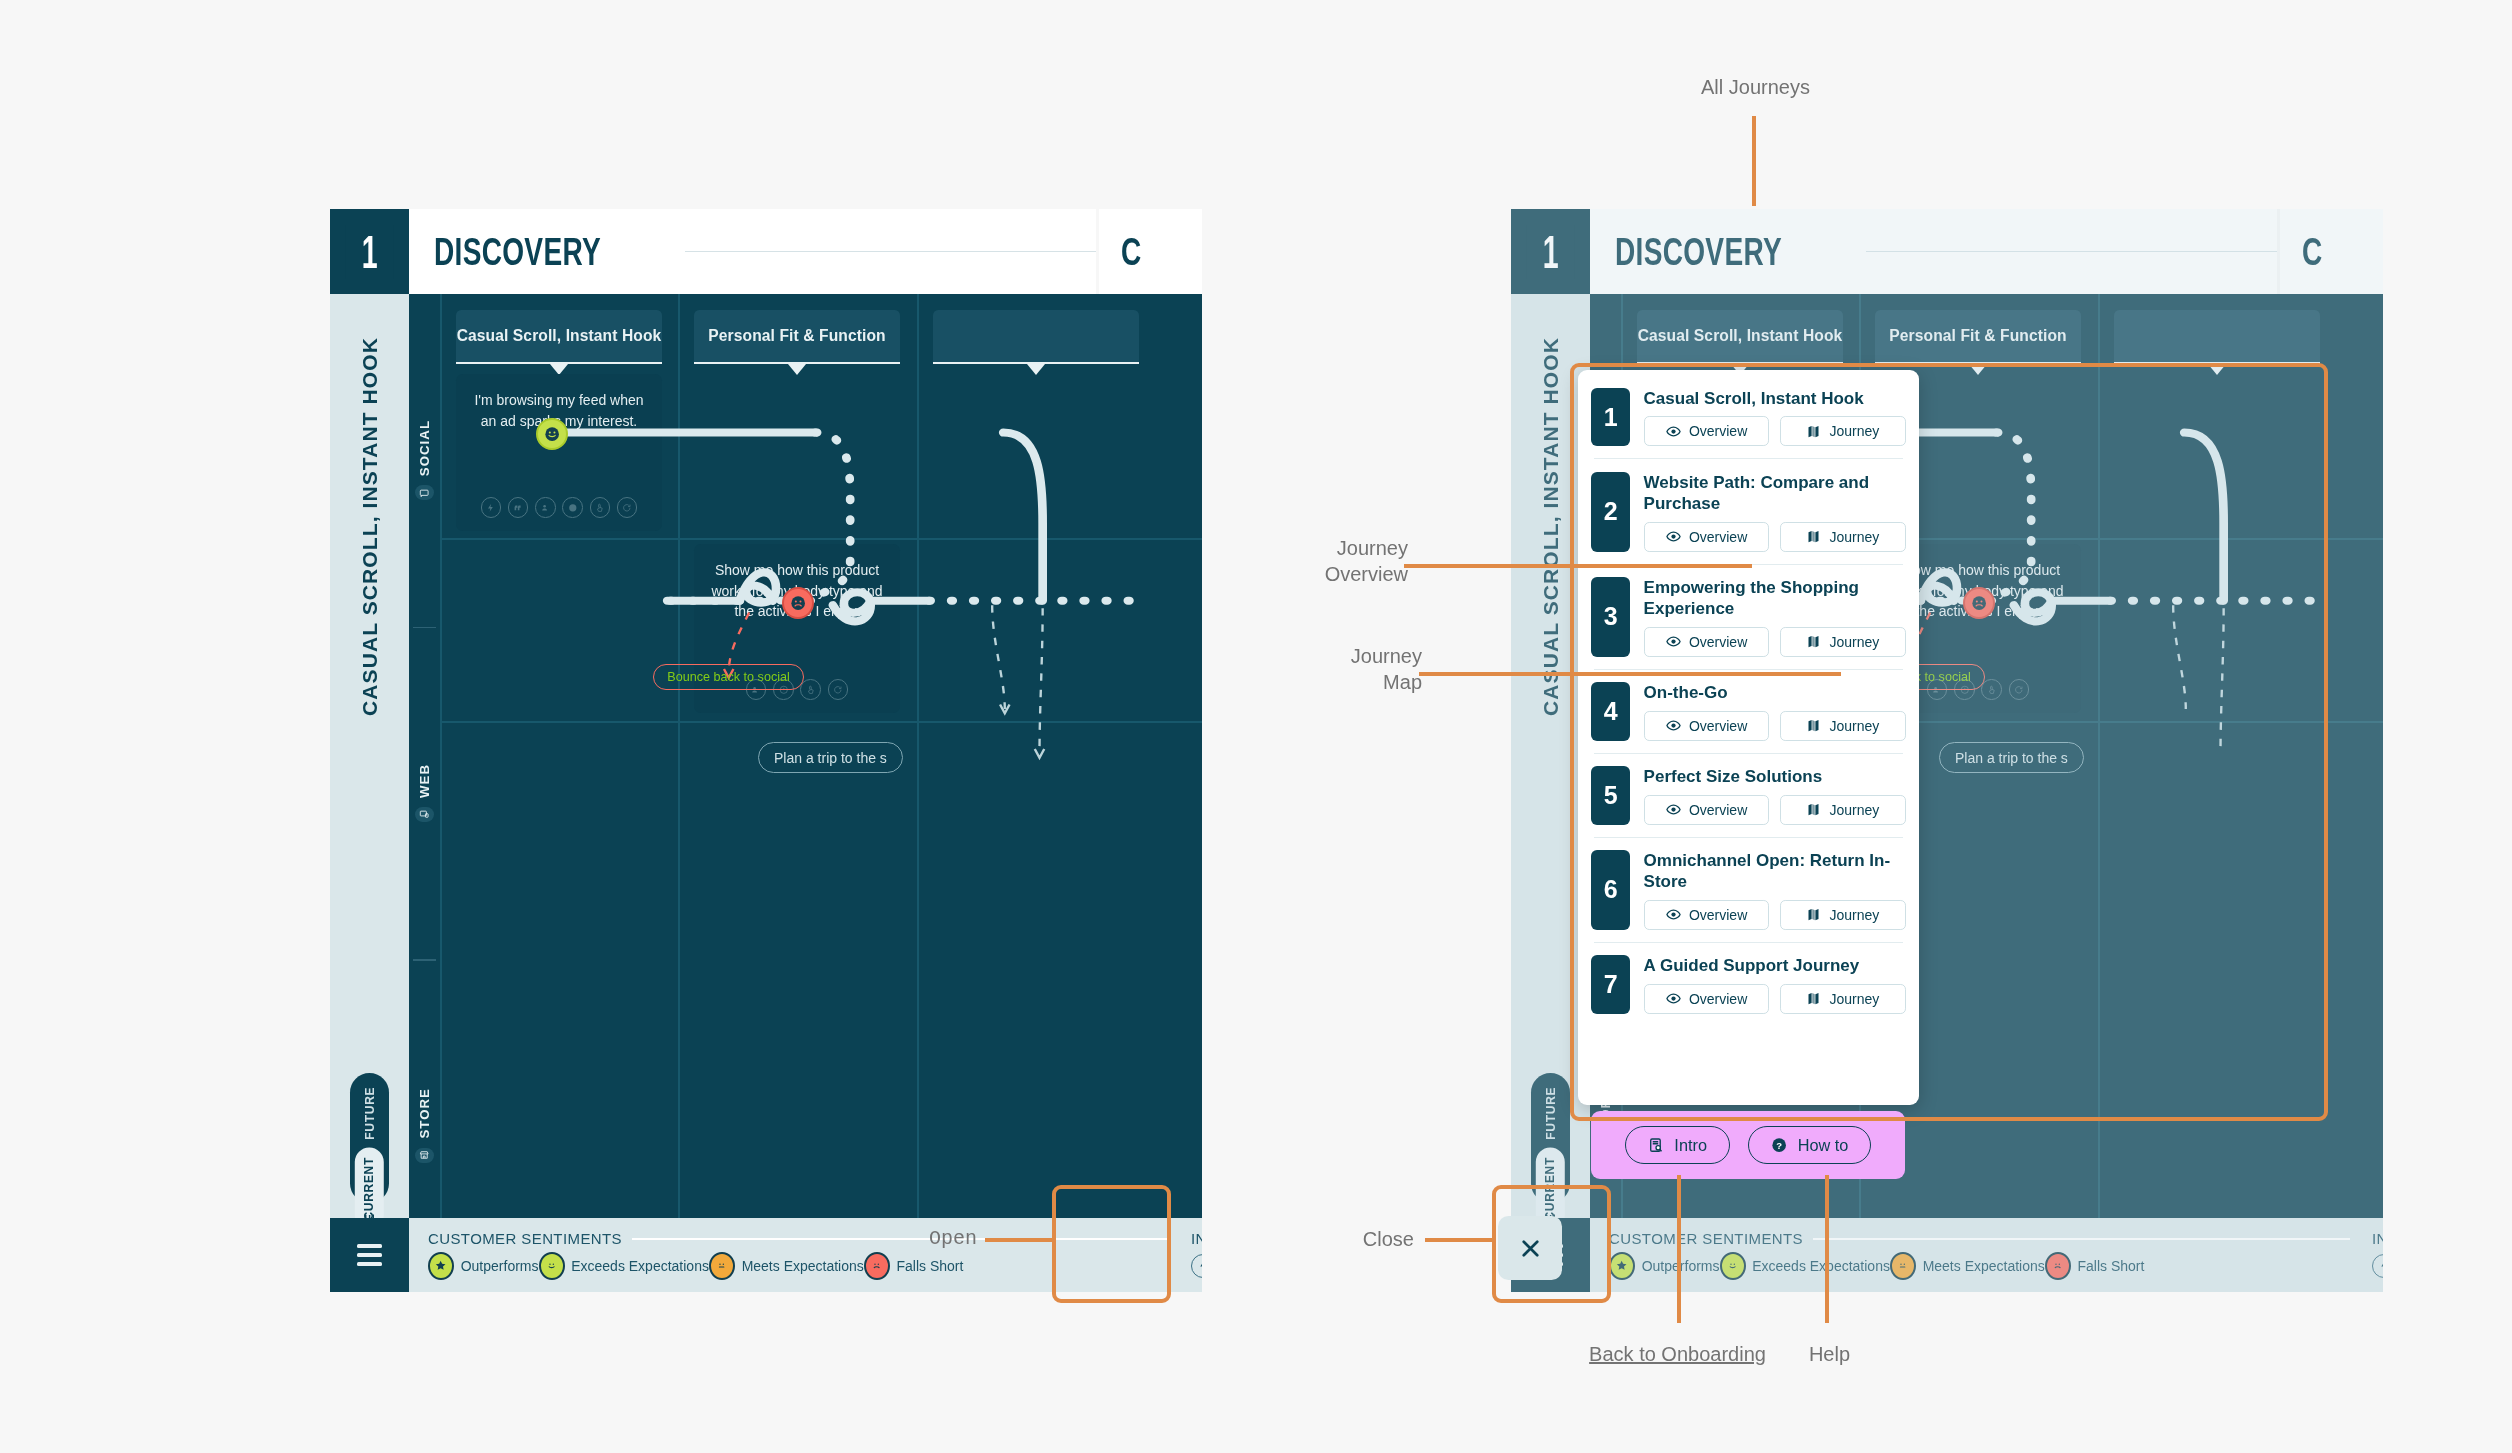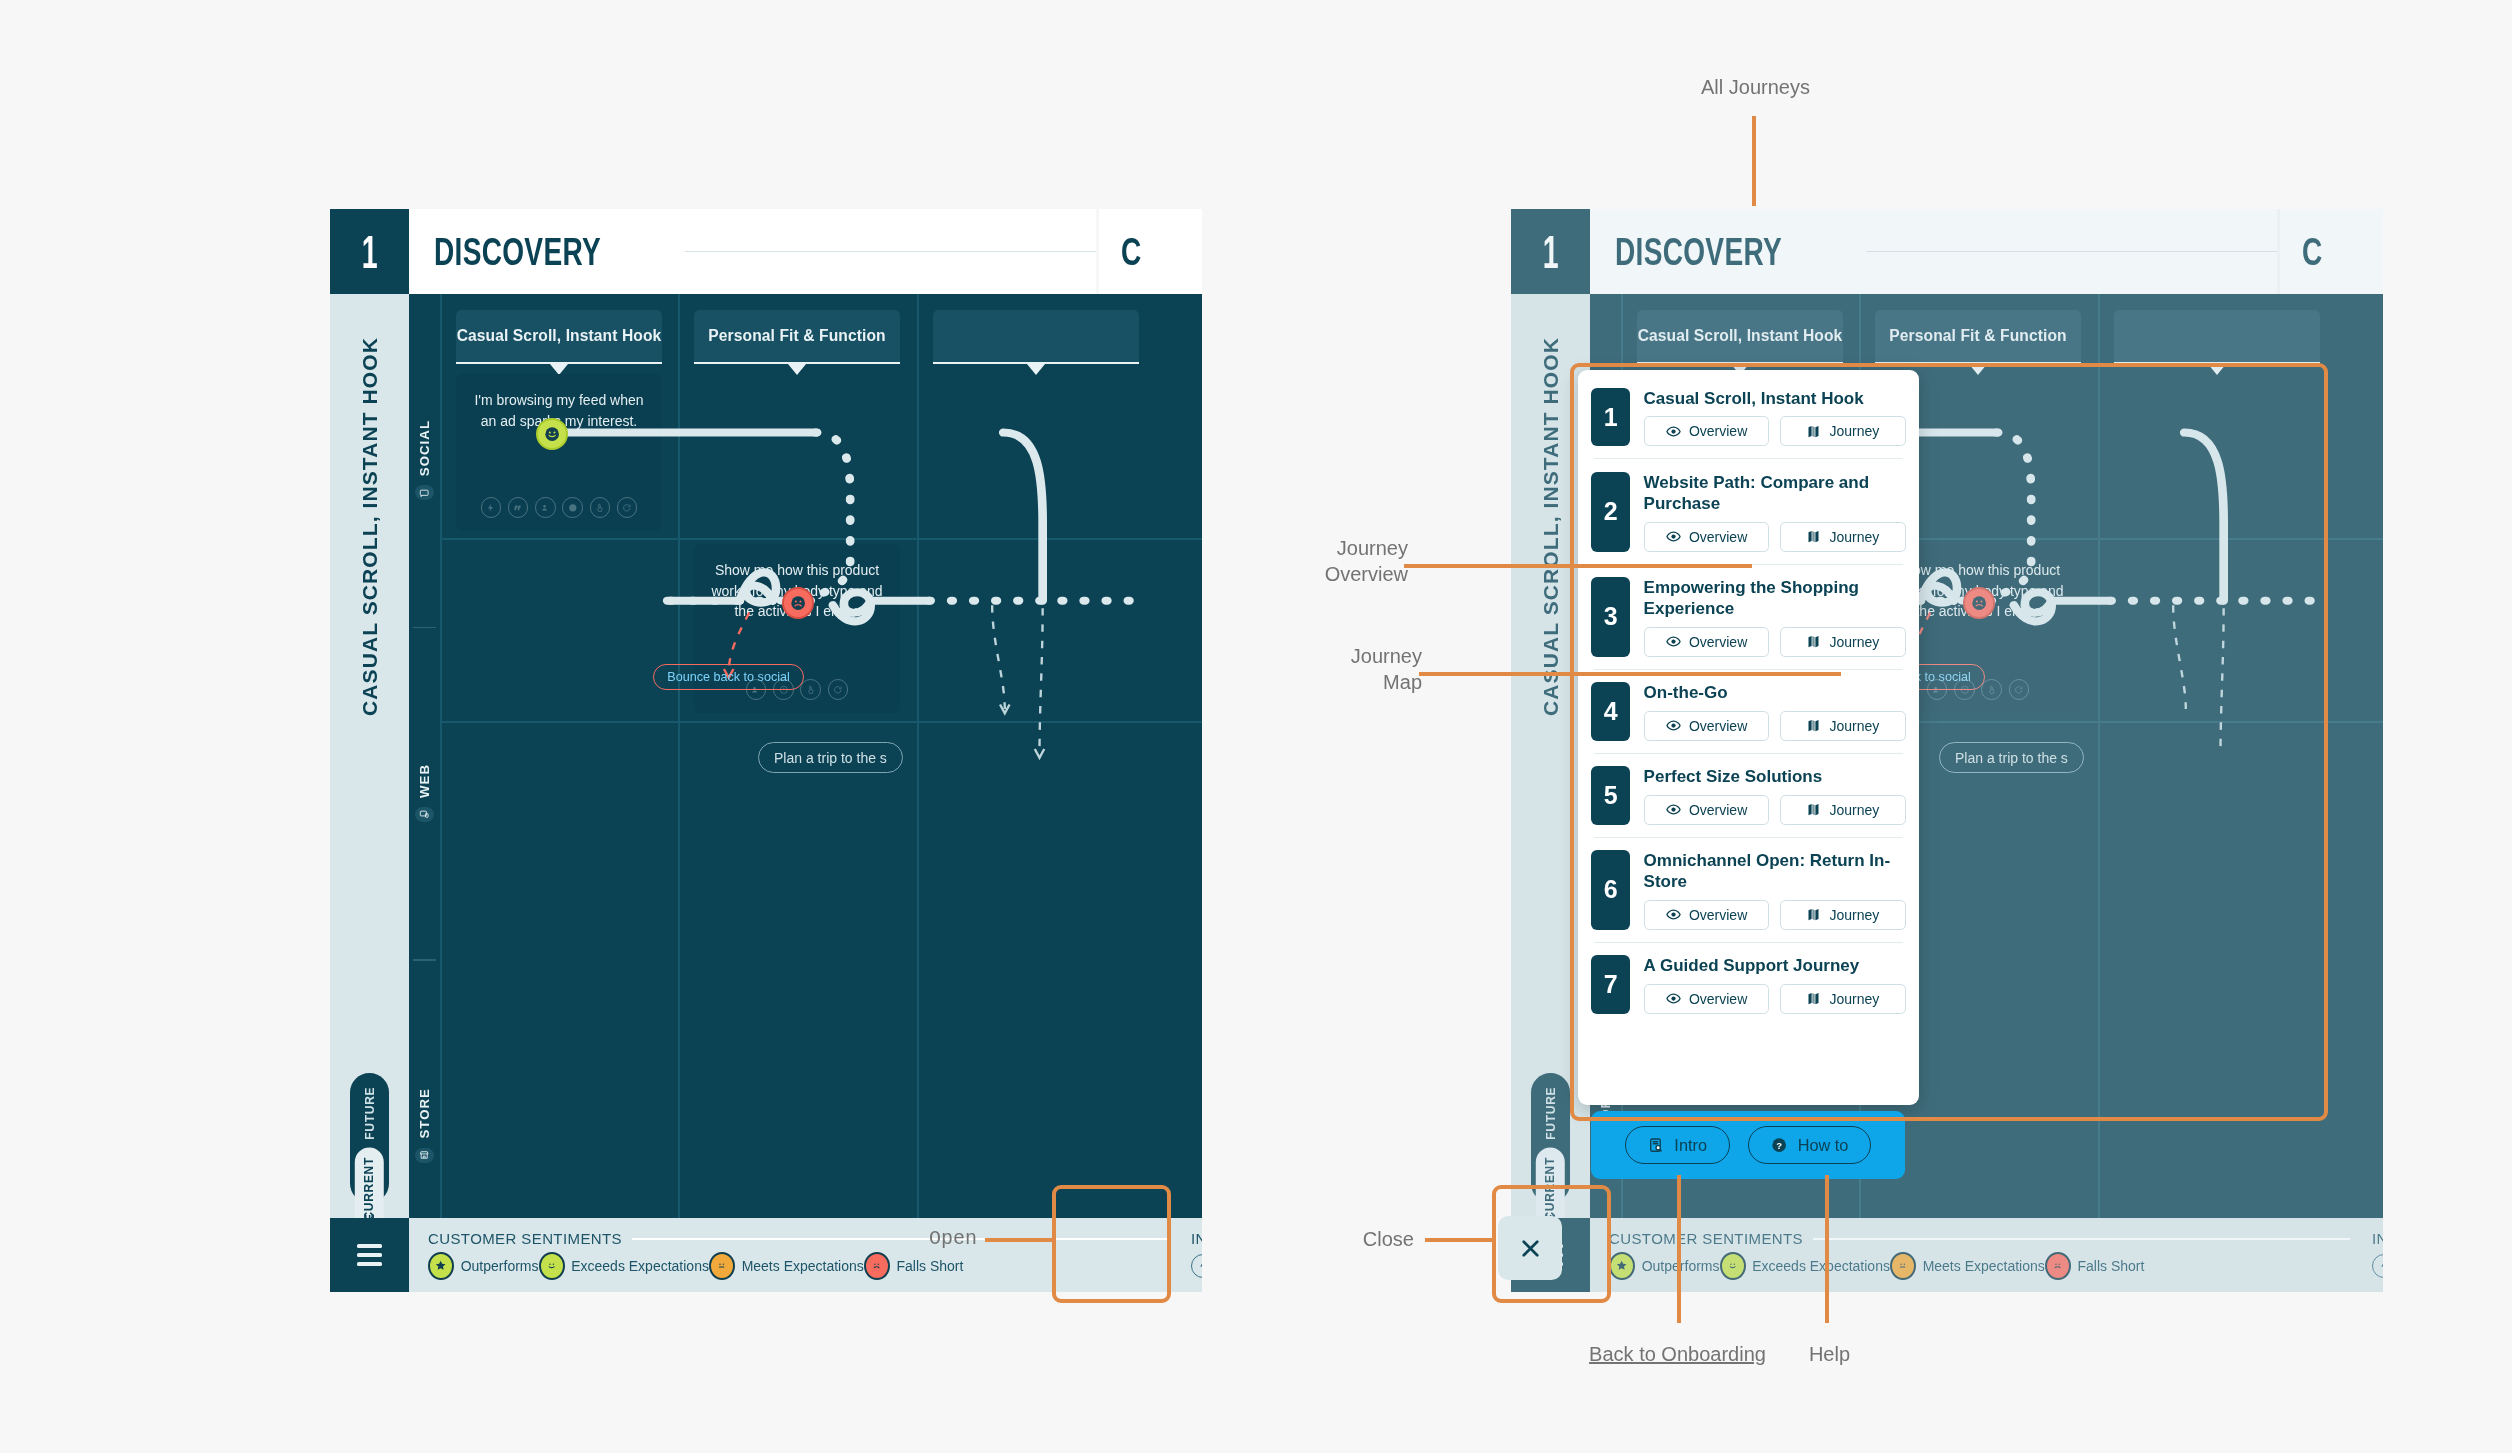--- a/index.html
+++ b/index.html
@@ -68,21 +68,21 @@
   .mini{width:18.5px;height:18.5px;border-radius:50%;border:1.5px solid #bcd4da;display:flex;align-items:center;justify-content:center;}
   .mini svg{width:9.6px;height:9.6px;}
 
   .rowline{position:absolute;left:0;right:0;height:1.5px;background:#17586c;}
 
   .emoji-node{position:absolute;width:28px;height:28px;border-radius:50%;background:#c4e04a;border:2.2px solid #aacb2b;
      display:flex;align-items:center;justify-content:center;z-index:6;}
   .emoji-node.bad{background:#f86b5f;border-color:#d94f44;}
   .emoji-node svg{width:16.3px;height:16.3px;}
 
-  .pill-out{position:absolute;border:1.5px solid #f86b5f;border-radius:15px;color:#7dd3fc;font-size:12.6px;
+  .pill-out{position:absolute;border:1.5px solid #f86b5f;border-radius:15px;color:#84cc16;font-size:12.6px;
      padding:5.2px 13.3px;white-space:nowrap;z-index:6;background:transparent;}
   .pill-ghost{position:absolute;border:1.5px solid #7ea6b2;border-radius:16.3px;color:#cfe0e5;font-size:14px;
      padding:6.7px 15px;white-space:nowrap;z-index:6;}
 
   
   .legend{position:absolute;left:0;right:0;bottom:0;height:74px;background:#dae7ea;display:flex;align-items:center;padding-left:0;}
   .legend .hamburger{width:79px;height:74px;background:#0b4254;display:flex;align-items:center;justify-content:center;flex:none;}
   .legend .hamburger .bars{display:flex;flex-direction:column;gap:5.2px;}
   .legend .hamburger .bars i{display:block;width:25px;height:3.7px;background:#e9f2f4;border-radius:1.5px;}
   .legend .content{flex:1;padding:0 19px;display:flex;flex-direction:column;justify-content:center;gap:4.4px;height:100%;}
@@ -107,21 +107,21 @@
   .jitem + .jitem:before{content:"";position:absolute;top:0;left:3px;right:3px;height:0.7px;background:#e2ecef;}
   .jnum{width:39px;min-height:56px;background:#0b4254;border-radius:6px;color:#ffffff;display:flex;align-items:center;justify-content:center;
      font-family:"Liberation Sans Narrow","Liberation Sans",sans-serif;font-weight:700;font-size:25px;flex:none;}
   .jbody{flex:1;display:flex;flex-direction:column;gap:7.4px;}
   .jtitle{color:#0b4254;font-size:17px;font-weight:700;line-height:1.25;}
   .jbtns{display:flex;gap:10.4px;}
   .jbtn{flex:1;border:1.1px solid #cfe0e5;border-radius:5.2px;height:28px;display:flex;align-items:center;justify-content:center;gap:8.1px;
      color:#0b4254;font-size:14px;background:#ffffff;}
   .jbtn svg{width:15px;height:15px;flex:none;}
 
-  .jfooter{position:absolute;z-index:30;background:#0ea5e9;border-radius:9px;display:flex;align-items:center;justify-content:center;gap:18px;}
+  .jfooter{position:absolute;z-index:30;background:#f0abfc;border-radius:9px;display:flex;align-items:center;justify-content:center;gap:18px;}
   .fbtn{border:1.5px solid #0b4254;border-radius:22px;height:36px;display:flex;align-items:center;justify-content:center;gap:10.4px;
      color:#0b4254;font-size:16.3px;padding:0 22px;background:transparent;}
   .fbtn svg{width:16.3px;height:16.3px;}
 
   .closebtn{position:absolute;z-index:40;width:64px;height:64px;border-radius:10.4px;background:#dae7ea;
      display:flex;align-items:center;justify-content:center;}
   .closebtn svg{width:27px;height:27px;}
 
   
   .ann{position:absolute;z-index:60;color:#737373;font-size:20px;line-height:1.3;white-space:pre-line;}

